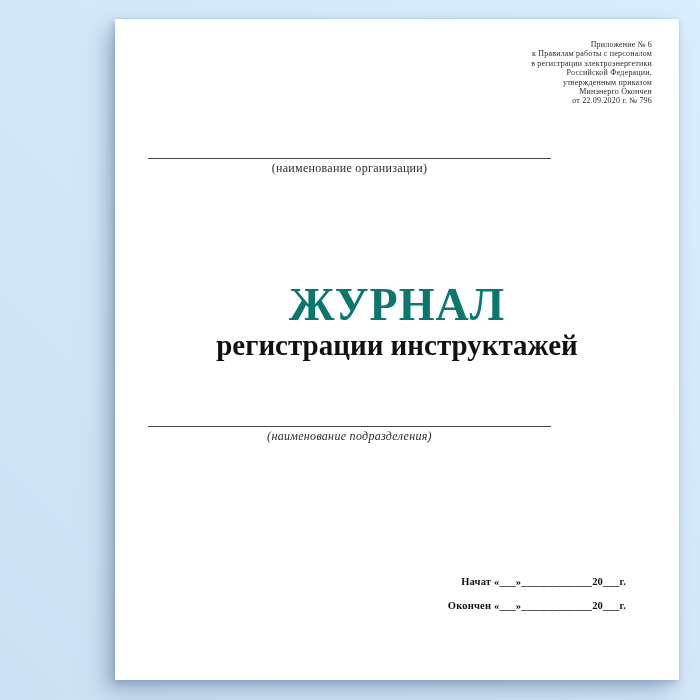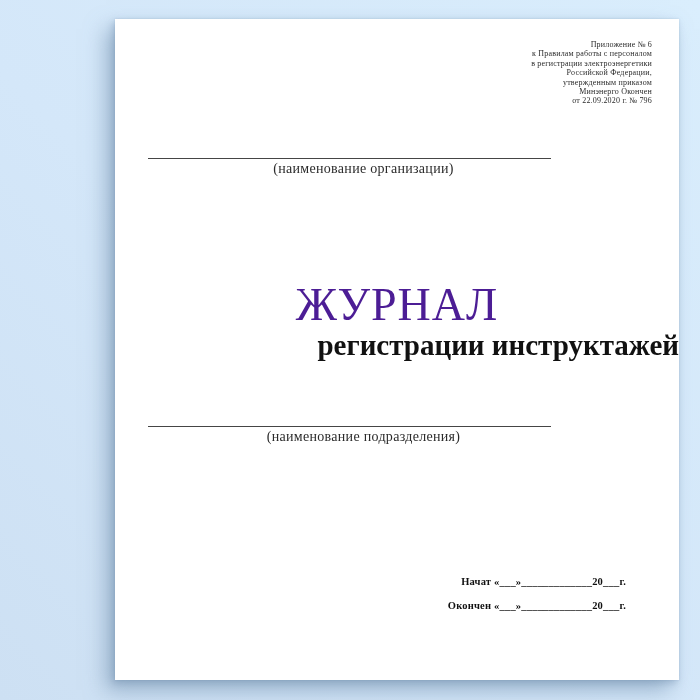--- a/index.html
+++ b/index.html
@@ -40,46 +40,46 @@
     position: absolute;
     left: 33px;
     width: 403px;
     height: 0;
     border-top: 1px solid #454545;
   }
   .rule-org { top: 139px; }
   .rule-sub { top: 407px; }
   .caption {
     position: absolute;
-    left: 47px;
+    left: 33px;
     width: 403px;
     text-align: center;
-    font-size: 14px;
+    font-size: 12px;
     letter-spacing: 0.3px;
     color: #2b2b2b;
   }
   .caption-org { top: 142px; }
-  .caption-sub { top: 410px; }
+  .caption-sub { top: 410px; font-style: italic; }
   .title {
     position: absolute;
     top: 259px;
     left: 0;
     right: 0;
     text-align: center;
     font-size: 46px;
-    font-weight: 400;
+    font-weight: 700;
     letter-spacing: 1px;
-    color: #4c1d95;
+    color: #0f766e;
   }
   .subtitle {
     position: absolute;
     top: 312px;
     left: 0;
     right: 0;
-    text-align: right;
+    text-align: center;
     font-size: 29px;
     line-height: 29px;
     font-weight: 700;
     color: #111111;
   }
   .dates-block {
     position: absolute;
     top: 551px;
     right: 53px;
     text-align: right;

